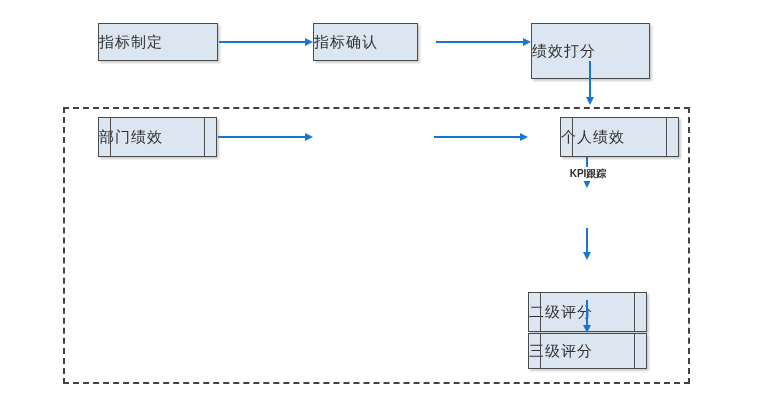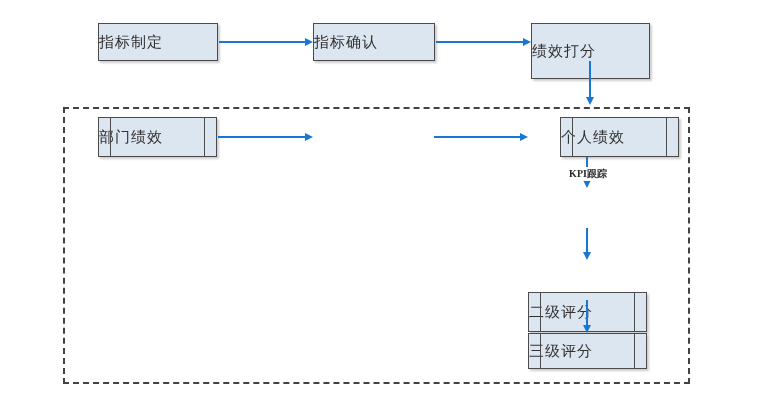--- a/index.html
+++ b/index.html
@@ -34,33 +34,33 @@
   .arrow-v::after{
     content:'';position:absolute;bottom:-8px;left:-5px;width:0;height:0;
     border-top:8px solid var(--arrow);border-left:4px solid transparent;border-right:4px solid transparent;
   }
   .group{
     position:absolute;box-sizing:border-box;
     border:2px dashed var(--dashed-border);background:transparent;
   }
   .edge-label{
     position:absolute;background:#ffffff;padding:0 1px;
-    font-family:Liberation Serif, serif;
+    font-family:Liberation Sans, sans-serif;
     font-size:10px;font-weight:bold;color:#2a2a2a;text-align:center;z-index:3;
   }
 </style>
 </head>
 <body>
 
 <div class="canvas">
 
   <div class="node" style="left:98px;top:23px;width:120px;height:38px;">
     <span>指标制定</span>
   </div>
-  <div class="node" style="left:313px;top:23px;width:122px;height:38px;">
+  <div class="node" style="left:313px;top:23px;width:105px;height:38px;">
     <span>指标确认</span>
   </div>
   <div class="node" style="left:531px;top:23px;width:119px;height:56px;">
     <span>绩效打分</span>
   </div>
 
   <div class="arrow-h" style="left:219px;top:41px;width:86px;"></div>
   <div class="arrow-h" style="left:436px;top:41px;width:87px;"></div>
 
   <div class="arrow-v" style="left:589px;top:61px;height:36px;"></div>

